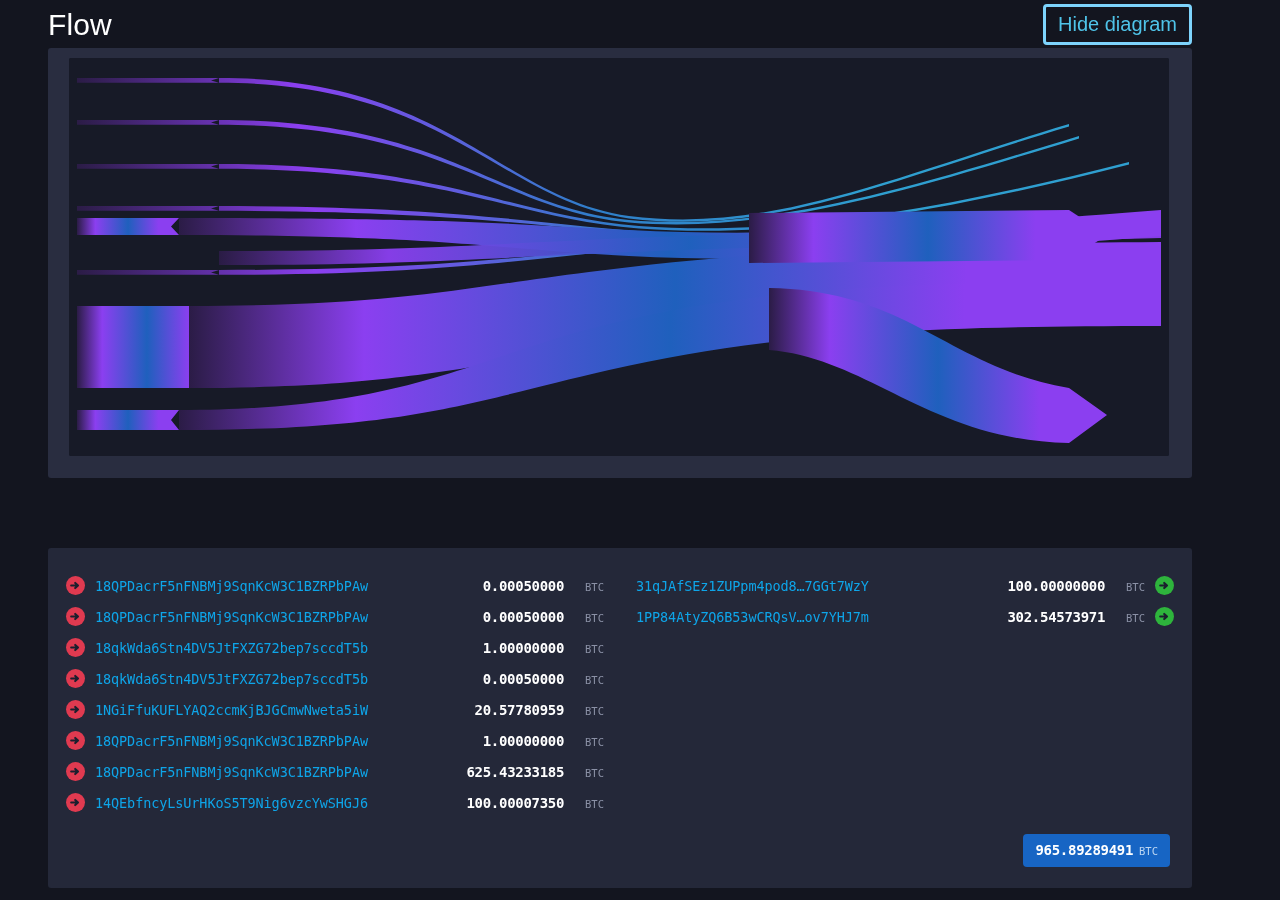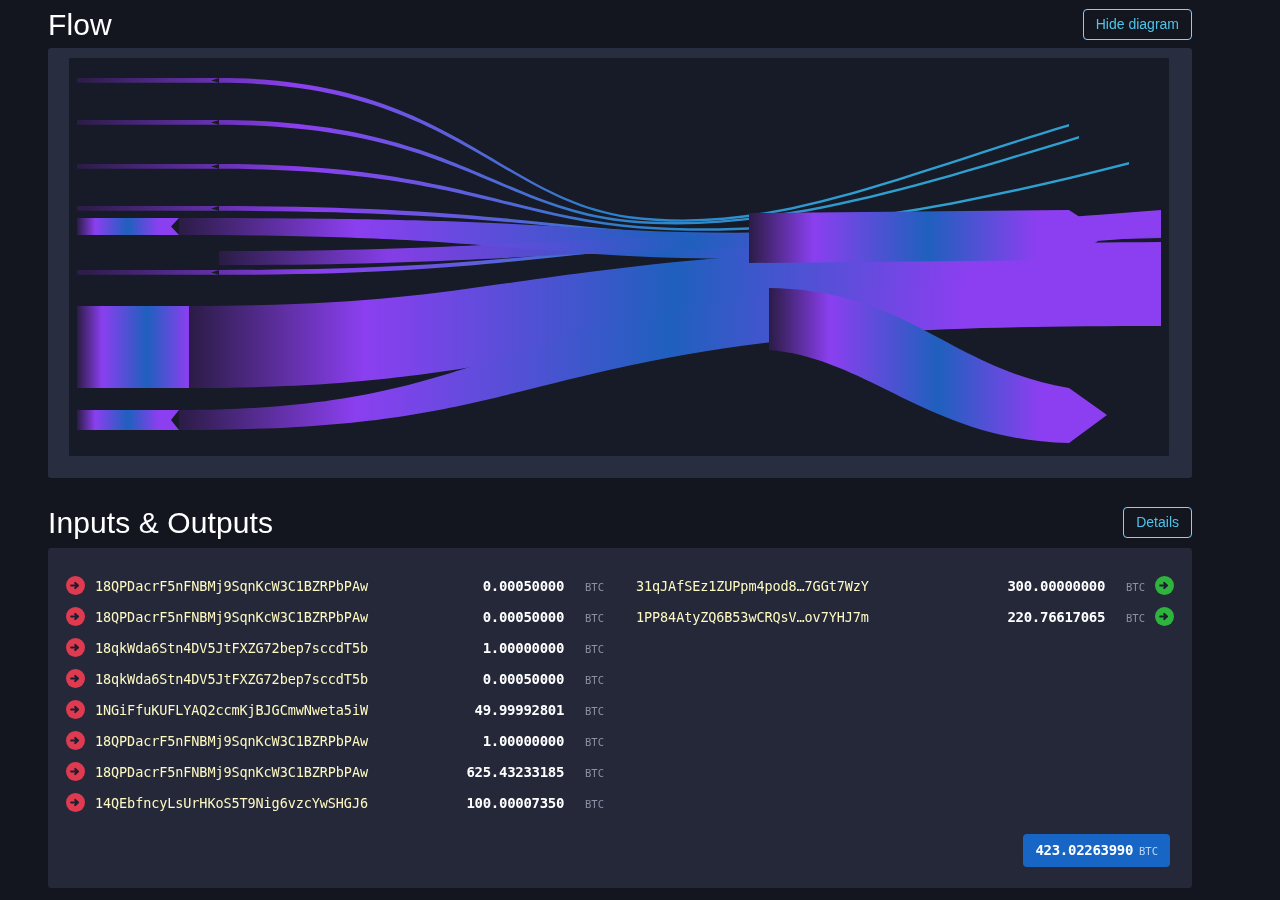--- a/index.html
+++ b/index.html
@@ -16,24 +16,24 @@
   .section-head {
     position: absolute;
     display: flex; align-items: center; justify-content: space-between;
     left: 48px; width: 1144px;
   }
   .section-title {
     font-size: 30px; font-weight: 400; color: #ffffff;
     letter-spacing: 0.1px; line-height: 1.1;
   }
   .ghost-btn {
-    border: 1px solid #7dd3fc;
+    border: 3px solid #7dd3fc;
     background: transparent;
     color: #4fc3e8;
-    font-size: 14px;
+    font-size: 20px;
     font-family: "Liberation Sans", sans-serif;
     padding: 7px 12px 8px 12px;
     border-radius: 4px;
     cursor: pointer;
     line-height: 1;
     white-space: nowrap;
   }
 
   
   .flow-card {
@@ -84,21 +84,21 @@
     display: flex; align-items: center; justify-content: center;
     cursor: pointer;
   }
   .io-icon.in  { background: #e03a50; }
   .io-icon.out { background: #2eb43c; }
   .io-icon svg { display: block; }
 
   .io-addr {
     font-family: "DejaVu Sans Mono", monospace;
     font-size: 13.5px;
-    color: #fef9c3;
+    color: #0ea5e9;
     letter-spacing: -0.1px;
     white-space: nowrap;
     cursor: pointer;
     text-decoration: none;
   }
   .io-amt {
     margin-left: auto;
     white-space: nowrap;
     display: flex; align-items: baseline; gap: 21px;
   }
@@ -211,24 +211,20 @@
         </g>
 
         <g>
           <path d="M700,230 C840,232 880,310 1000,330 L1038,357 L1000,385
                    C860,382 800,300 700,292 Z" fill="url(#gflow)"></path>
         </g>
       </svg>
     </div>
   </div>
 
-  <div class="section-head" style="top: 503px; height: 38px;">
-    <div class="section-title">Inputs &amp; Outputs</div>
-    <button class="ghost-btn">Details</button>
-  </div>
 
   <div class="io-card">
     <div class="io-grid">
 
       <div class="io-col" id="inputs-col">
           <div class="io-row in">
             <span class="io-icon in">
               <svg width="11" height="11" viewBox="0 0 11 11" aria-hidden="true">
                 <path d="M1.2 5.5 H6.6 M5.2 2.9 L8.0 5.5 L5.2 8.1" stroke="#1b1f2e" stroke-width="2.1" fill="none" stroke-linecap="round" stroke-linejoin="round"></path>
               </svg>
@@ -276,21 +272,21 @@
             </span>
           </div>
           <div class="io-row in">
             <span class="io-icon in">
               <svg width="11" height="11" viewBox="0 0 11 11" aria-hidden="true">
                 <path d="M1.2 5.5 H6.6 M5.2 2.9 L8.0 5.5 L5.2 8.1" stroke="#1b1f2e" stroke-width="2.1" fill="none" stroke-linecap="round" stroke-linejoin="round"></path>
               </svg>
             </span>
             <span class="io-addr">1NGiFfuKUFLYAQ2ccmKjBJGCmwNweta5iW</span>
             <span class="io-amt">
-              <span class="val">49.99992801</span>
+              <span class="val">20.57780959</span>
               <span class="unit">BTC</span>
             </span>
           </div>
           <div class="io-row in">
             <span class="io-icon in">
               <svg width="11" height="11" viewBox="0 0 11 11" aria-hidden="true">
                 <path d="M1.2 5.5 H6.6 M5.2 2.9 L8.0 5.5 L5.2 8.1" stroke="#1b1f2e" stroke-width="2.1" fill="none" stroke-linecap="round" stroke-linejoin="round"></path>
               </svg>
             </span>
             <span class="io-addr">18QPDacrF5nFNBMj9SqnKcW3C1BZRPbPAw</span>
@@ -322,43 +318,43 @@
               <span class="val">100.00007350</span>
               <span class="unit">BTC</span>
             </span>
           </div>
         </div>
 
       <div class="io-col" id="outputs-col">
           <div class="io-row out">
             <span class="io-addr">31qJAfSEz1ZUPpm4pod8…7GGt7WzY</span>
             <span class="io-amt">
-              <span class="val">300.00000000</span>
+              <span class="val">100.00000000</span>
               <span class="unit">BTC</span>
             </span>
             <span class="io-icon out">
               <svg width="11" height="11" viewBox="0 0 11 11" aria-hidden="true">
                 <path d="M1.2 5.5 H6.6 M5.2 2.9 L8.0 5.5 L5.2 8.1" stroke="#1b1f2e" stroke-width="2.1" fill="none" stroke-linecap="round" stroke-linejoin="round"></path>
               </svg>
             </span>
           </div>
           <div class="io-row out">
             <span class="io-addr">1PP84AtyZQ6B53wCRQsV…ov7YHJ7m</span>
             <span class="io-amt">
-              <span class="val">220.76617065</span>
+              <span class="val">302.54573971</span>
               <span class="unit">BTC</span>
             </span>
             <span class="io-icon out">
               <svg width="11" height="11" viewBox="0 0 11 11" aria-hidden="true">
                 <path d="M1.2 5.5 H6.6 M5.2 2.9 L8.0 5.5 L5.2 8.1" stroke="#1b1f2e" stroke-width="2.1" fill="none" stroke-linecap="round" stroke-linejoin="round"></path>
               </svg>
             </span>
           </div>
         </div>
     </div>
 
     <div class="total-badge">
-      <span class="val">423.02263990</span>
+      <span class="val">965.89289491</span>
       <span class="unit">BTC</span>
     </div>
   </div>
 
 </div>
 
 </body></html>

